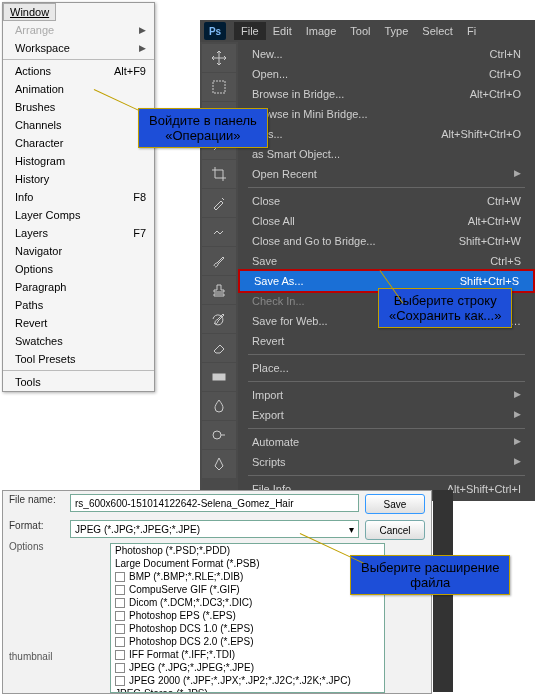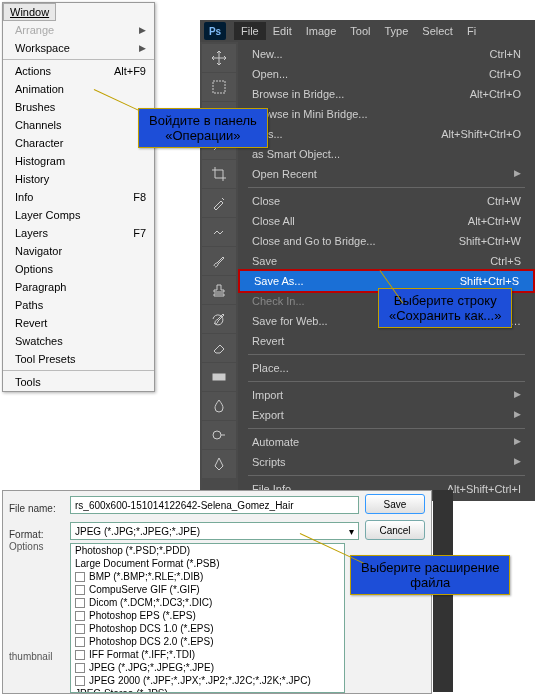--- a/index.html
+++ b/index.html
@@ -27,28 +27,28 @@
   
   .file-menu { flex: 1; background: #454545; padding: 2px 0; }
   .fm-row { display: flex; justify-content: space-between; padding: 4px 14px; color: #cfcfcf; font-size: 11px; align-items: flex-start; gap: 22px; }
   .fm-row.sel { background: #1a6fd6; color: #fff; border: 2px solid #b00; margin: -2px 0; }
   .fm-row.disabled { color: #888; }
   .fm-sep { border-top: 1px solid #666; margin: 3px 10px; }
   .fm-tri { font-size: 9px; color: #aaa; }
   
   
   .save-dlg { position: absolute; left: 2px; top: 490px; width: 430px; background: #f2f2f2; border: 1px solid #999; font-size: 10px; }
-  .save-row { display: flex; align-items: flex-end; padding: 3px 6px; gap: 6px; }
+  .save-row { display: flex; align-items: flex-start; padding: 3px 6px; gap: 6px; }
   .save-label { width: 55px; color: #333; }
   .save-input { flex: 1; padding: 2px 4px; background: #fff; border: 1px solid #7a9; font-size: 10px; height: 18px; }
   .save-combo { flex: 1; background: #fff; border: 1px solid #7a9; padding: 2px 4px; font-size: 10px; height: 18px; display: flex; justify-content: space-between; align-items: center; }
   .save-btn { width: 60px; height: 20px; background: linear-gradient(#fff,#e0e0e0); border: 1px solid #7aa; border-radius: 3px; font-size: 10px; }
   .save-btn.primary { border-color: #39f; }
   
-  .fmt-list { margin-left: 67px; width: 275px; background: #fff; border: 1px solid #7a9; max-height: 150px; overflow: hidden; font-size: 10px; }
+  .fmt-list { margin-left: 107px; width: 275px; background: #fff; border: 1px solid #7a9; max-height: 150px; overflow: hidden; font-size: 10px; }
   .fmt-item { padding: 1px 4px; display: flex; align-items: center; gap: 4px; }
   .chk { width: 10px; height: 10px; border: 1px solid #888; background: #fff; flex-shrink: 0; }
   .left-lbls { position: absolute; left: 6px; font-size: 10px; color: #555; }
   
   
   .callout { position: absolute; background: #1d4ed8; border: 1px solid #c0a000; padding: 4px 10px; font-size: 13px; text-align: center; box-shadow: 1px 1px 2px rgba(0,0,0,0.3); }
   .callout-line { position: absolute; background: #c0a000; height: 1px; }
   
   .dark-strip { position: absolute; right: 90px; top: 490px; width: 20px; height: 202px; background: #333; }
 </style>

